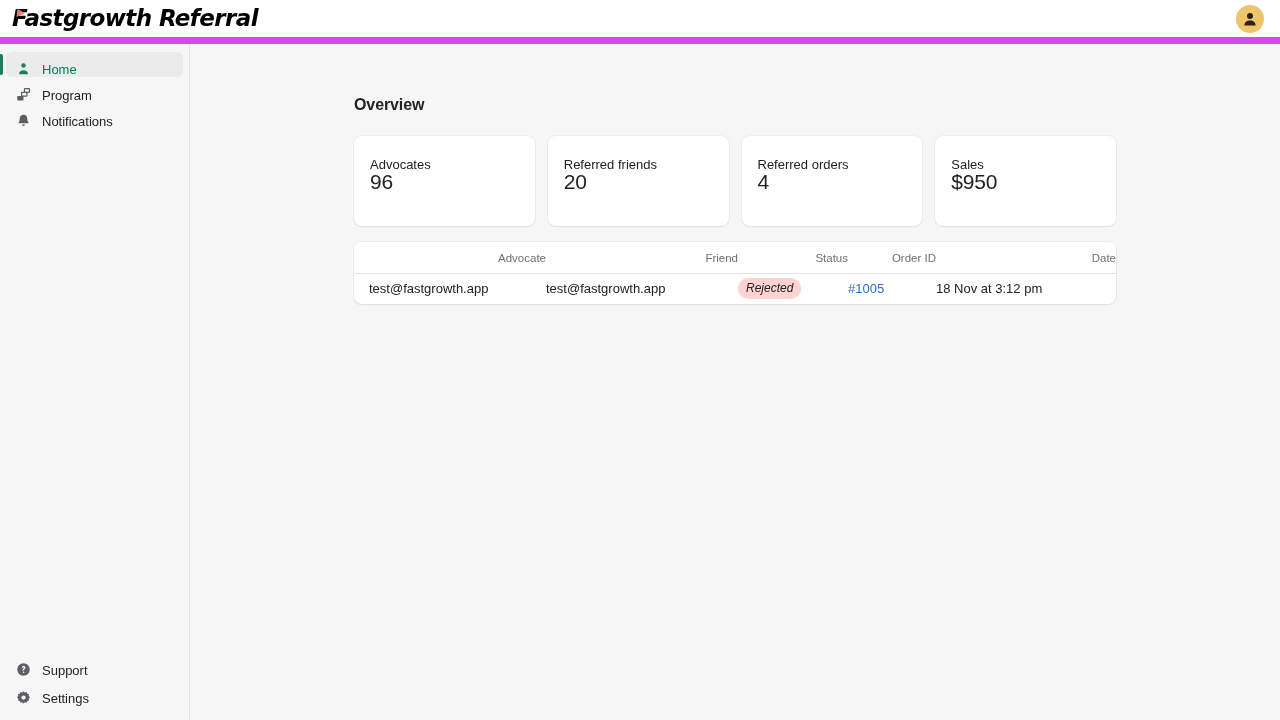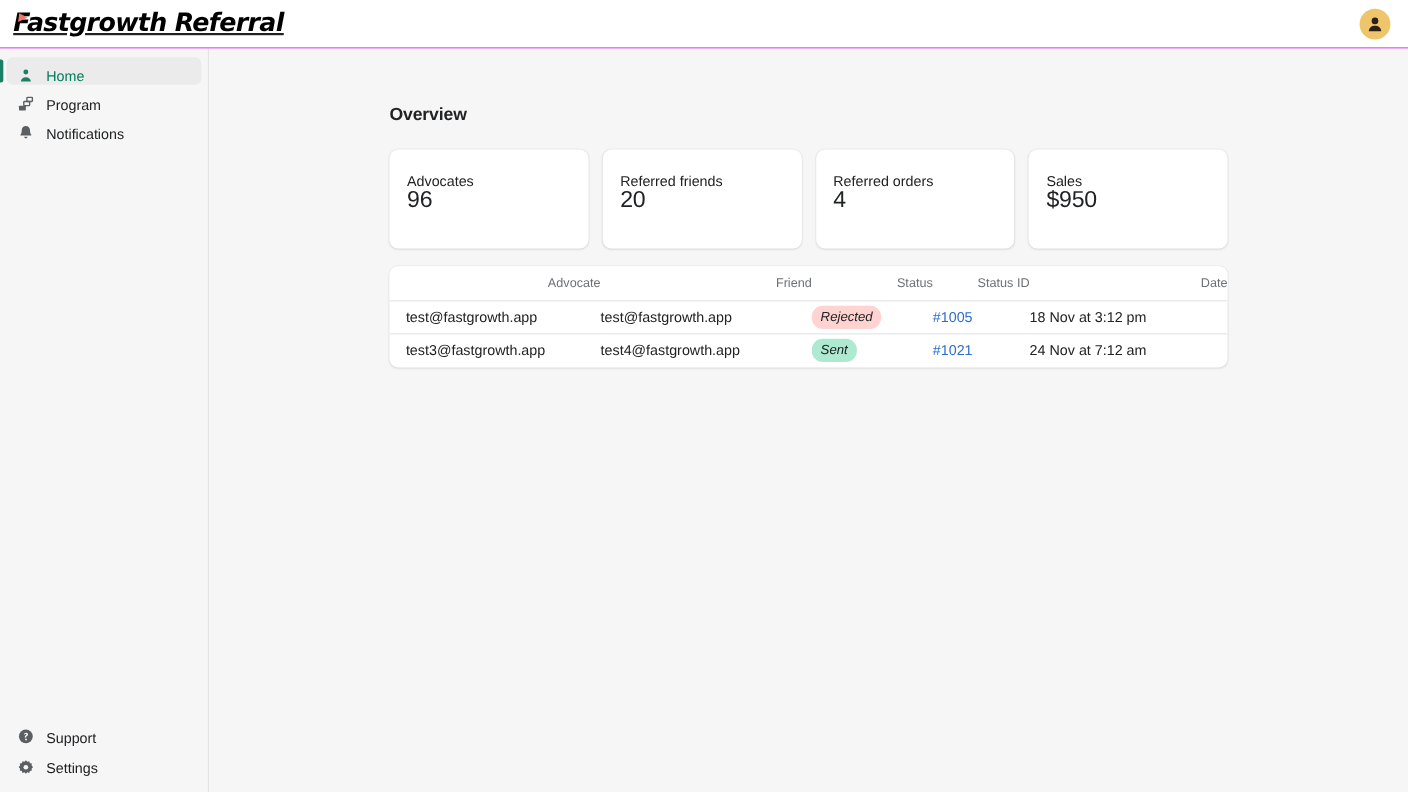--- a/index.html
+++ b/index.html
@@ -24,27 +24,26 @@
     display: flex;
     flex-direction: column;
     background: #f6f6f7;
   }
 
   
   .topbar {
     height: 44px;
     min-height: 44px;
     background: #ffffff;
-    border-bottom: 1px solid #d946ef;
+    border-bottom: 7px solid #d946ef;
     display: flex;
     align-items: center;
     justify-content: space-between;
     padding: 0 16px 0 10px;
     position: relative;
-    text-decoration: underline;
   }
 
   .brand {
     display: flex;
     align-items: center;
     height: 100%;
     padding-left: 2px;
   }
 
   .brand-logo {
@@ -376,50 +375,39 @@
 
         </section>
 
         <section class="table-wrap">
           <table>
             <thead>
               <tr>
                 <th class="c-advocate">Advocate</th>
                 <th class="c-friend">Friend</th>
                 <th class="c-status">Status</th>
-                <th class="c-order">Status ID</th>
+                <th class="c-order">Order ID</th>
                 <th class="c-date">Date</th>
               </tr>
             </thead>
             <tbody>
 
               <tr>
                 <td class="c-advocate">test@fastgrowth.app</td>
                 <td class="c-friend">test@fastgrowth.app</td>
                 <td class="c-status">
                   <span class="badge badge-rejected">Rejected</span>
                 </td>
                 <td class="c-order">
                   <a class="order-link">#1005</a>
                 </td>
                 <td class="c-date">18 Nov at 3:12 pm</td>
               </tr>
 
 
-              <tr>
-                <td class="c-advocate">test3@fastgrowth.app</td>
-                <td class="c-friend">test4@fastgrowth.app</td>
-                <td class="c-status">
-                  <span class="badge badge-sent">Sent</span>
-                </td>
-                <td class="c-order">
-                  <a class="order-link">#1021</a>
-                </td>
-                <td class="c-date">24 Nov at 7:12 am</td>
-              </tr>
 
 
             </tbody>
           </table>
         </section>
 
       </div>
     </main>
 
   </div>

